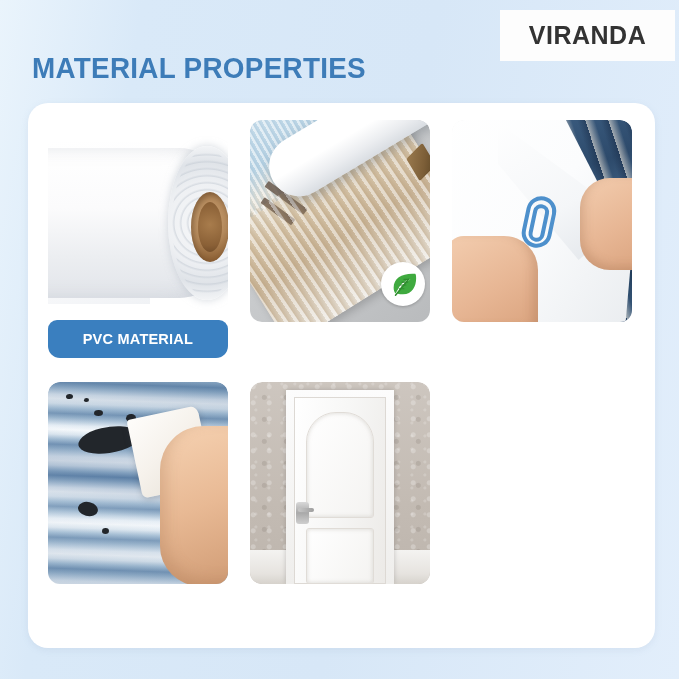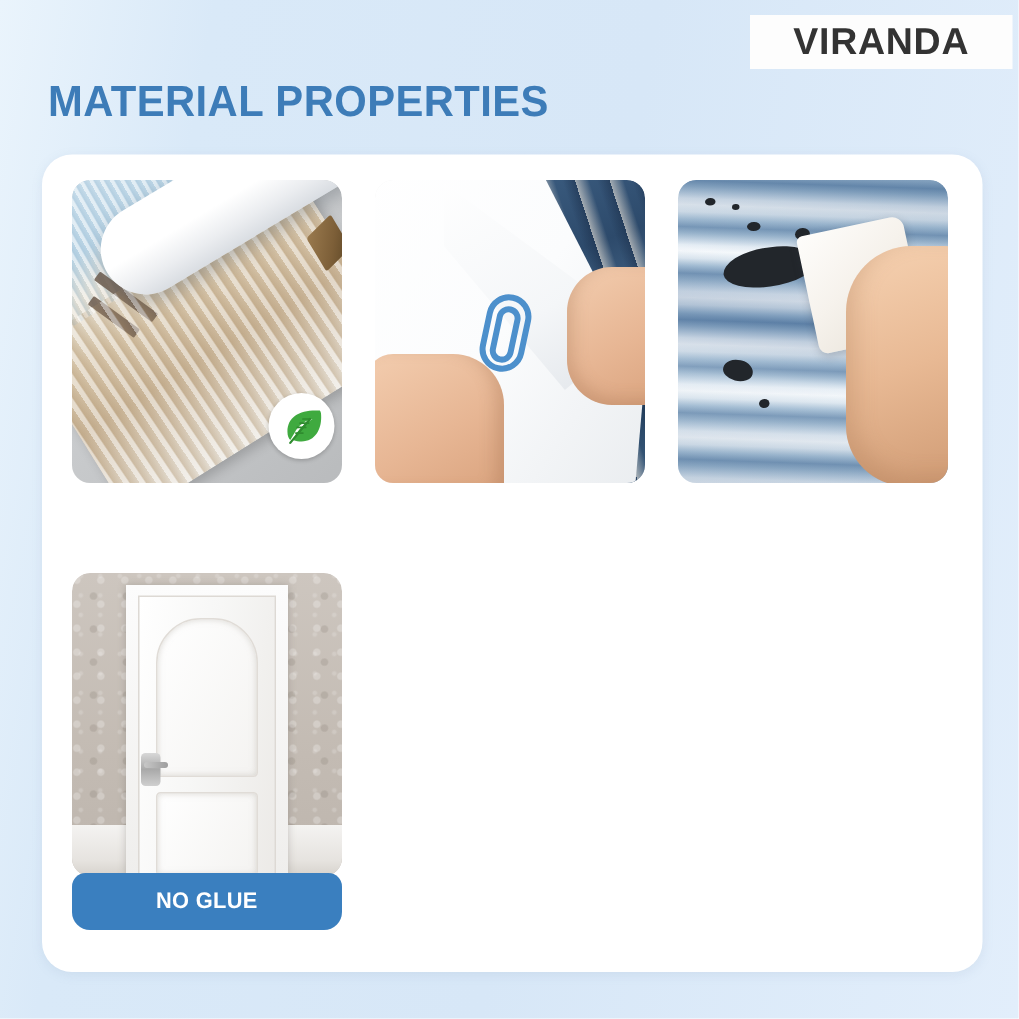--- a/index.html
+++ b/index.html
@@ -19,21 +19,21 @@
     width: 679px;
     height: 679px;
   }
 
   
   .brand-box {
     position: absolute;
     left: 500px;
     top: 10px;
     width: 175px;
-    height: 36px;
+    height: 51px;
     background: #fdfdfd;
     display: flex;
     align-items: center;
     justify-content: center;
   }
   .brand-text {
     font-size: 25px;
     font-weight: bold;
     letter-spacing: 0.5px;
     color: #333333;
@@ -459,20 +459,33 @@
   <div class="brand-box">
     <span class="brand-text">VIRANDA</span>
   </div>
 
   <div class="page-title">MATERIAL PROPERTIES</div>
 
   <div class="panel"></div>
 
   <div class="grid">
 
+    <div class="card">
+      <div class="card-media m-pvc">
+        <div class="roll-sheet"></div>
+        <div class="roll-body"></div>
+        <div class="roll-face"></div>
+        <div class="roll-rings"></div>
+        <div class="roll-core"></div>
+        <div class="roll-core-in"></div>
+      </div>
+      <div class="card-label">
+        <span>PVC MATERIAL</span>
+      </div>
+    </div>
 
     <div class="card">
       <div class="card-media m-eco">
         <div class="eco-print">
           <div class="eco-post p1"></div>
           <div class="eco-post p2"></div>
         </div>
         <div class="eco-roll"></div>
         <div class="eco-roll-end"></div>
         <div class="eco-badge">
@@ -520,19 +533,16 @@
     <div class="card">
       <div class="card-media m-door">
         <div class="wall-tex"></div>
         <div class="baseboard"></div>
         <div class="door-frame"></div>
         <div class="door-slab"></div>
         <div class="door-panel upper"></div>
         <div class="door-panel lower"></div>
         <div class="door-handle"></div>
       </div>
-      <div class="card-label">
-        <span>NO GLUE</span>
-      </div>
     </div>
 
   </div>
 </div>
 
 </body></html>

